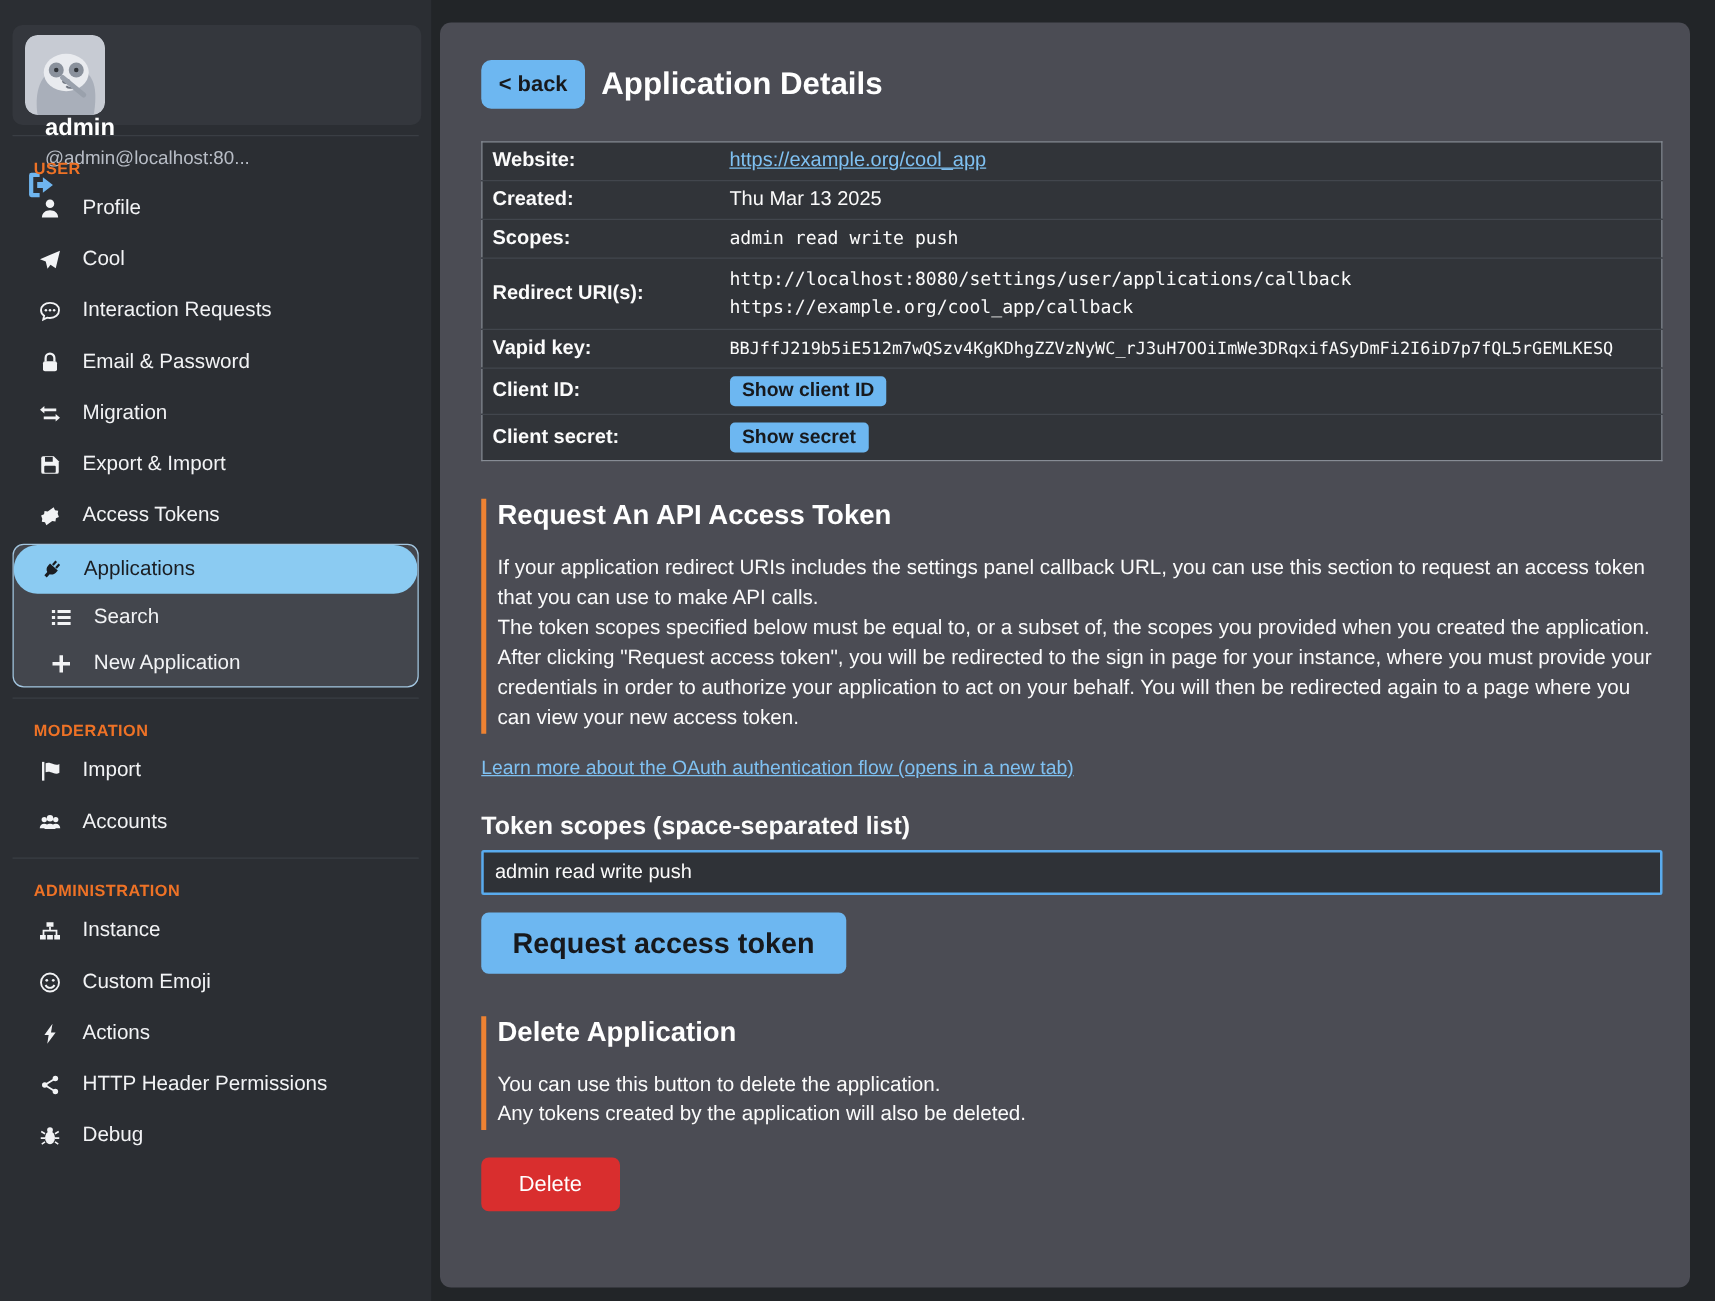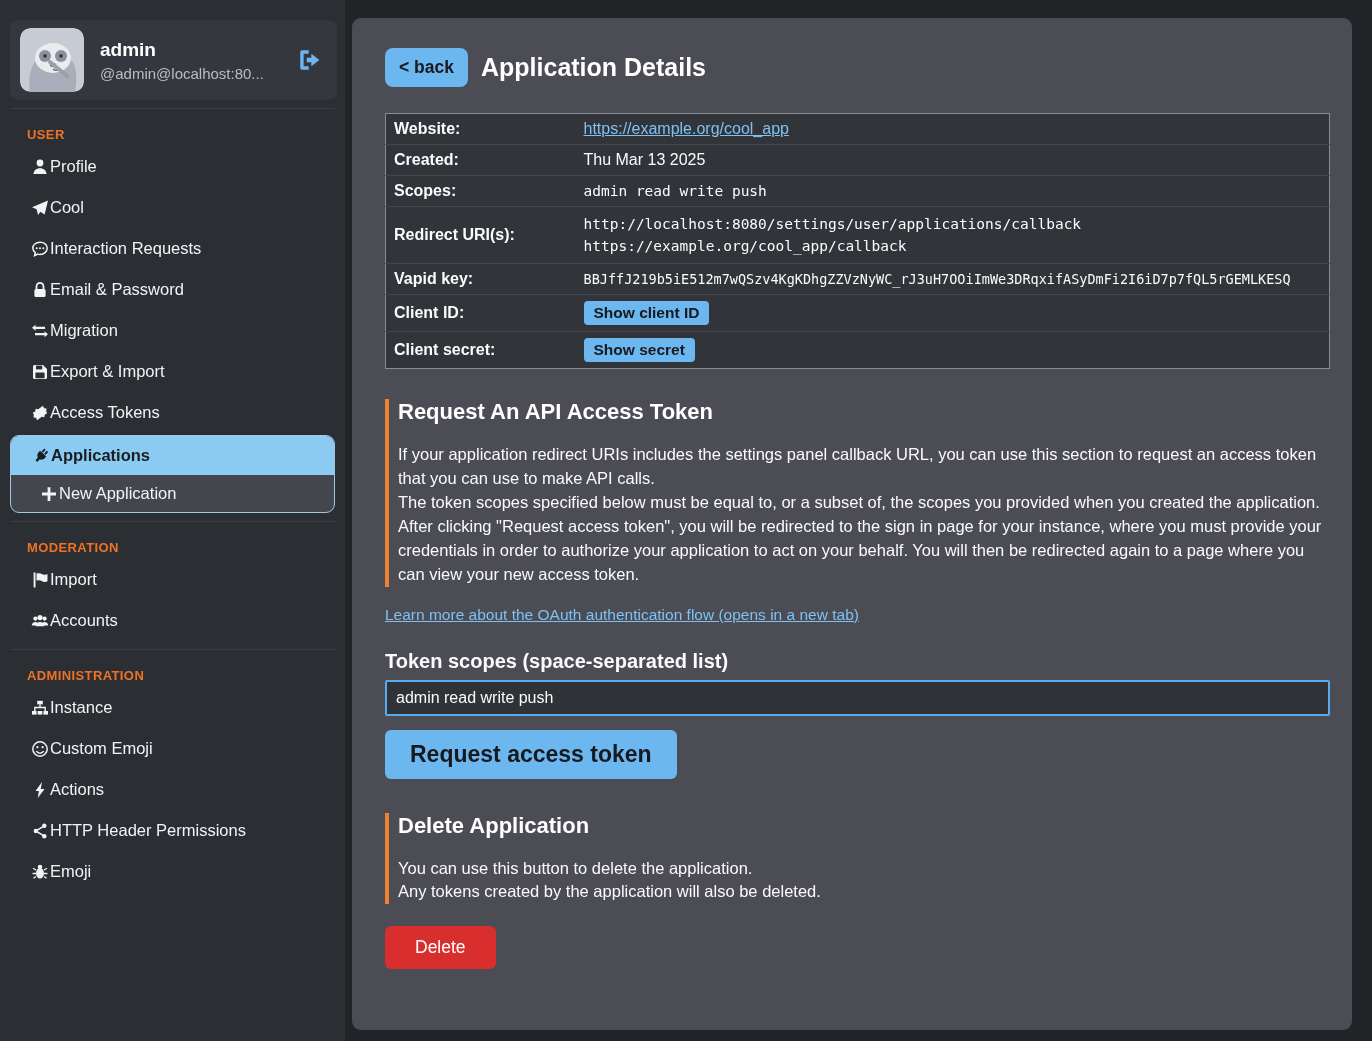--- a/index.html
+++ b/index.html
@@ -17,52 +17,54 @@
   
   .sidebar {
     width:345px; flex:0 0 345px; height:100%;
     background:#2b2e33;
     overflow:hidden;
   }
   .user-card {
     margin:20px 8px 0 10px;
     background:#34373d;
     border-radius:8px;
-    display:flex; align-items:center;
+    display:flex; 
     padding:8px 14px 8px 10px;
     height:80px;
+    flex-direction:column;
   }
   .avatar { width:64px; height:64px; flex:0 0 64px; border-radius:10px; overflow:hidden; }
   .user-info { margin-left:16px; flex:1; min-width:0; }
   .username { font-size:19px; font-weight:700; color:#ffffff; }
   .handle { font-size:15px; color:#b8bdc6; margin-top:4px; white-space:nowrap; }
   .logout { width:26px; height:26px; flex:0 0 26px; cursor:pointer; }
   hr.side-div { border:0; border-top:1px solid #3a3e44; margin:8px 10px; }
 
   .nav-section-label {
     color:#ee7226; font-size:13px; font-weight:700;
     letter-spacing:.03em; margin:18px 0 4px 27px;
   }
   .nav-item {
-    display:flex; align-items:flex-end; 
+    display:flex; align-items:flex-end; gap:16px;
     padding:11px 6px 11px 30px;
     font-size:16.5px; color:#f2f3f5;
     cursor:pointer; text-decoration:none;
   }
   .nav-item .icon { width:20px; display:flex; justify-content:center; align-items:center; color:#f2f3f5; }
   .app-block {
     margin:2px 10px 6px 10px;
     border:1px solid #a3c6e0;
     border-radius:9px;
     background:#43464d;
     overflow:hidden;
   }
   .nav-item.selected {
-    background:#8bcbf2; color:#1a1d22; font-weight:700;
+    background:#8bcbf2; color:#1a1d22; font-weight:400;
     padding:10px 6px 10px 20px;
+    border-radius:19px;
   }
   .nav-item.selected .icon { color:#1a1d22; }
   .nav-item.sub { padding:9px 6px 9px 28px; }
 
   
   .main-wrap { flex:1; padding:18px 20px 11px 7px; }
   .panel {
     width:100%; height:100%;
     background:#4b4c54;
     border-radius:9px;
@@ -240,20 +242,33 @@
             <g transform="rotate(42 9 9)">
               <path d="M6.4 1.2h1.8v4H6.4zM9.8 1.2h1.8v4H9.8zM4.8 5.8h8.4v2.4c0 2-1.2 3.5-2.9 4.1v3.5H7.7v-3.5c-1.7-.6-2.9-2.1-2.9-4.1z"></path>
             </g>
           </svg>
       </span>
       <span>Applications</span>
     </a>
     <a class="nav-item sub">
       <span class="icon">
         <svg viewBox="0 0 18 18" width="18" height="18" fill="currentColor">
+            <rect x="1.5" y="3" width="2.6" height="2.4"></rect>
+            <rect x="6" y="3" width="10.5" height="2.4"></rect>
+            <rect x="1.5" y="7.8" width="2.6" height="2.4"></rect>
+            <rect x="6" y="7.8" width="10.5" height="2.4"></rect>
+            <rect x="1.5" y="12.6" width="2.6" height="2.4"></rect>
+            <rect x="6" y="12.6" width="10.5" height="2.4"></rect>
+          </svg>
+      </span>
+      <span>Search</span>
+    </a>
+    <a class="nav-item sub">
+      <span class="icon">
+        <svg viewBox="0 0 18 18" width="18" height="18" fill="currentColor">
             <path d="M7.6 2.2h2.8v5.4H16v2.8h-5.6V16H7.6v-5.6H2V7.6h5.6z"></path>
           </svg>
       </span>
       <span>New Application</span>
     </a>
   </div>
 
   <hr class="side-div">
   <div class="nav-section-label">MODERATION</div>
 
@@ -326,21 +341,21 @@
     <span>HTTP Header Permissions</span>
   </a>
   <a class="nav-item">
     <span class="icon">
       <svg viewBox="0 0 18 18" width="18" height="18">
           <ellipse cx="9" cy="10.2" rx="4" ry="5.2" fill="currentColor"></ellipse>
           <circle cx="9" cy="4" r="2.3" fill="currentColor"></circle>
           <path d="M5 7 2 5.2M5 10.5H1.6M5 13.5l-2.6 1.8M13 7l3-1.8M13 10.5h3.4M13 13.5l2.6 1.8" stroke="currentColor" stroke-width="1.3" fill="none"></path>
         </svg>
     </span>
-    <span>Emoji</span>
+    <span>Debug</span>
   </a>
 </aside>
 
 <div class="main-wrap">
   <main class="panel">
 
     <div class="title-row">
       <button class="back-btn">&lt; back</button>
       <h1 class="page-title">Application Details</h1>
     </div>

